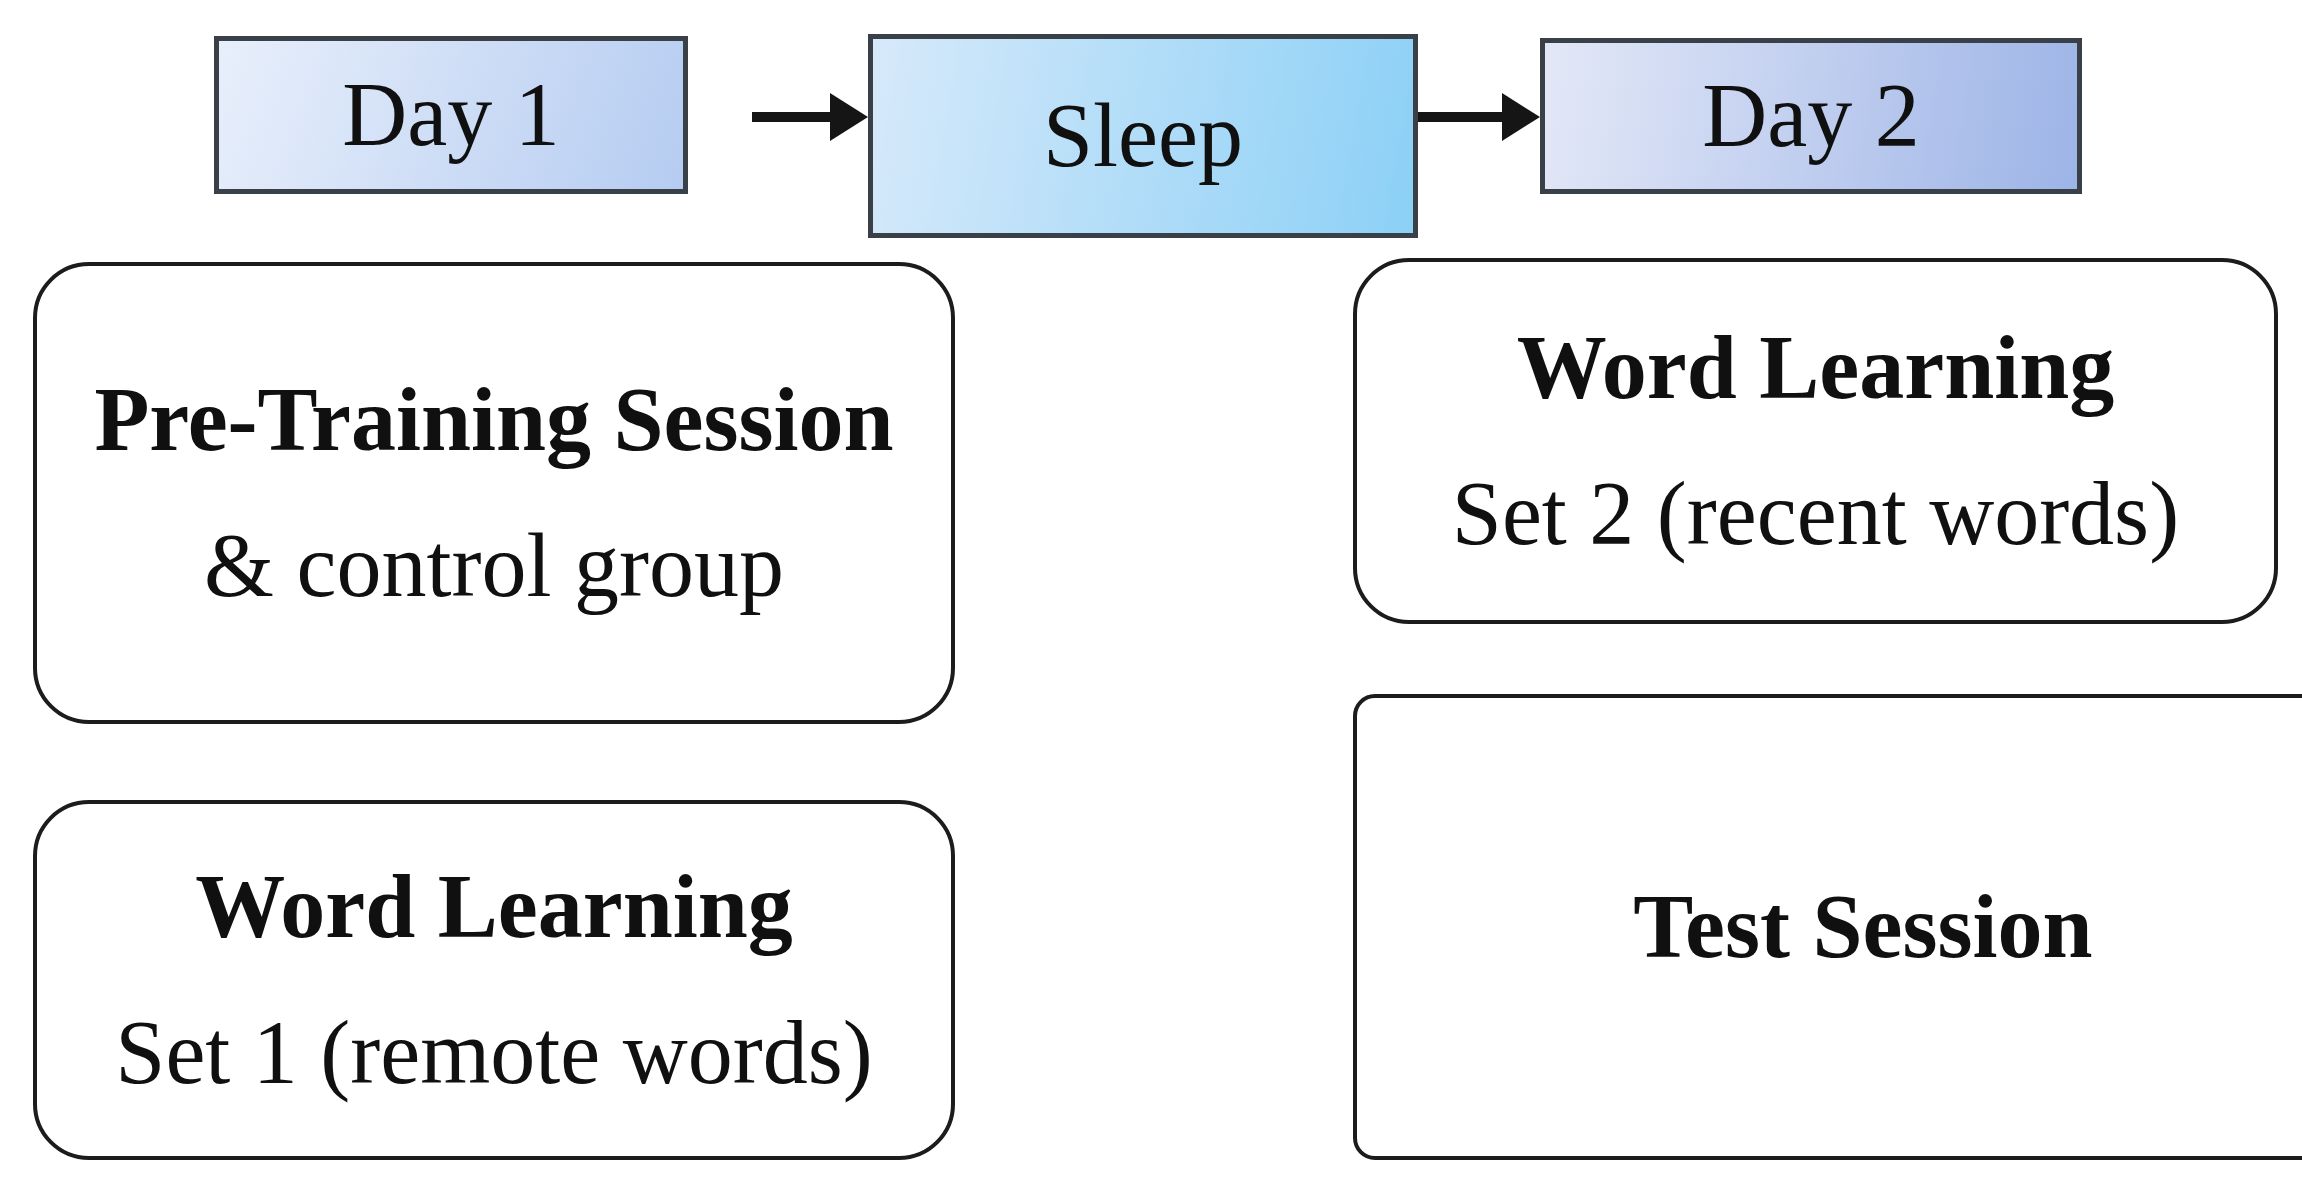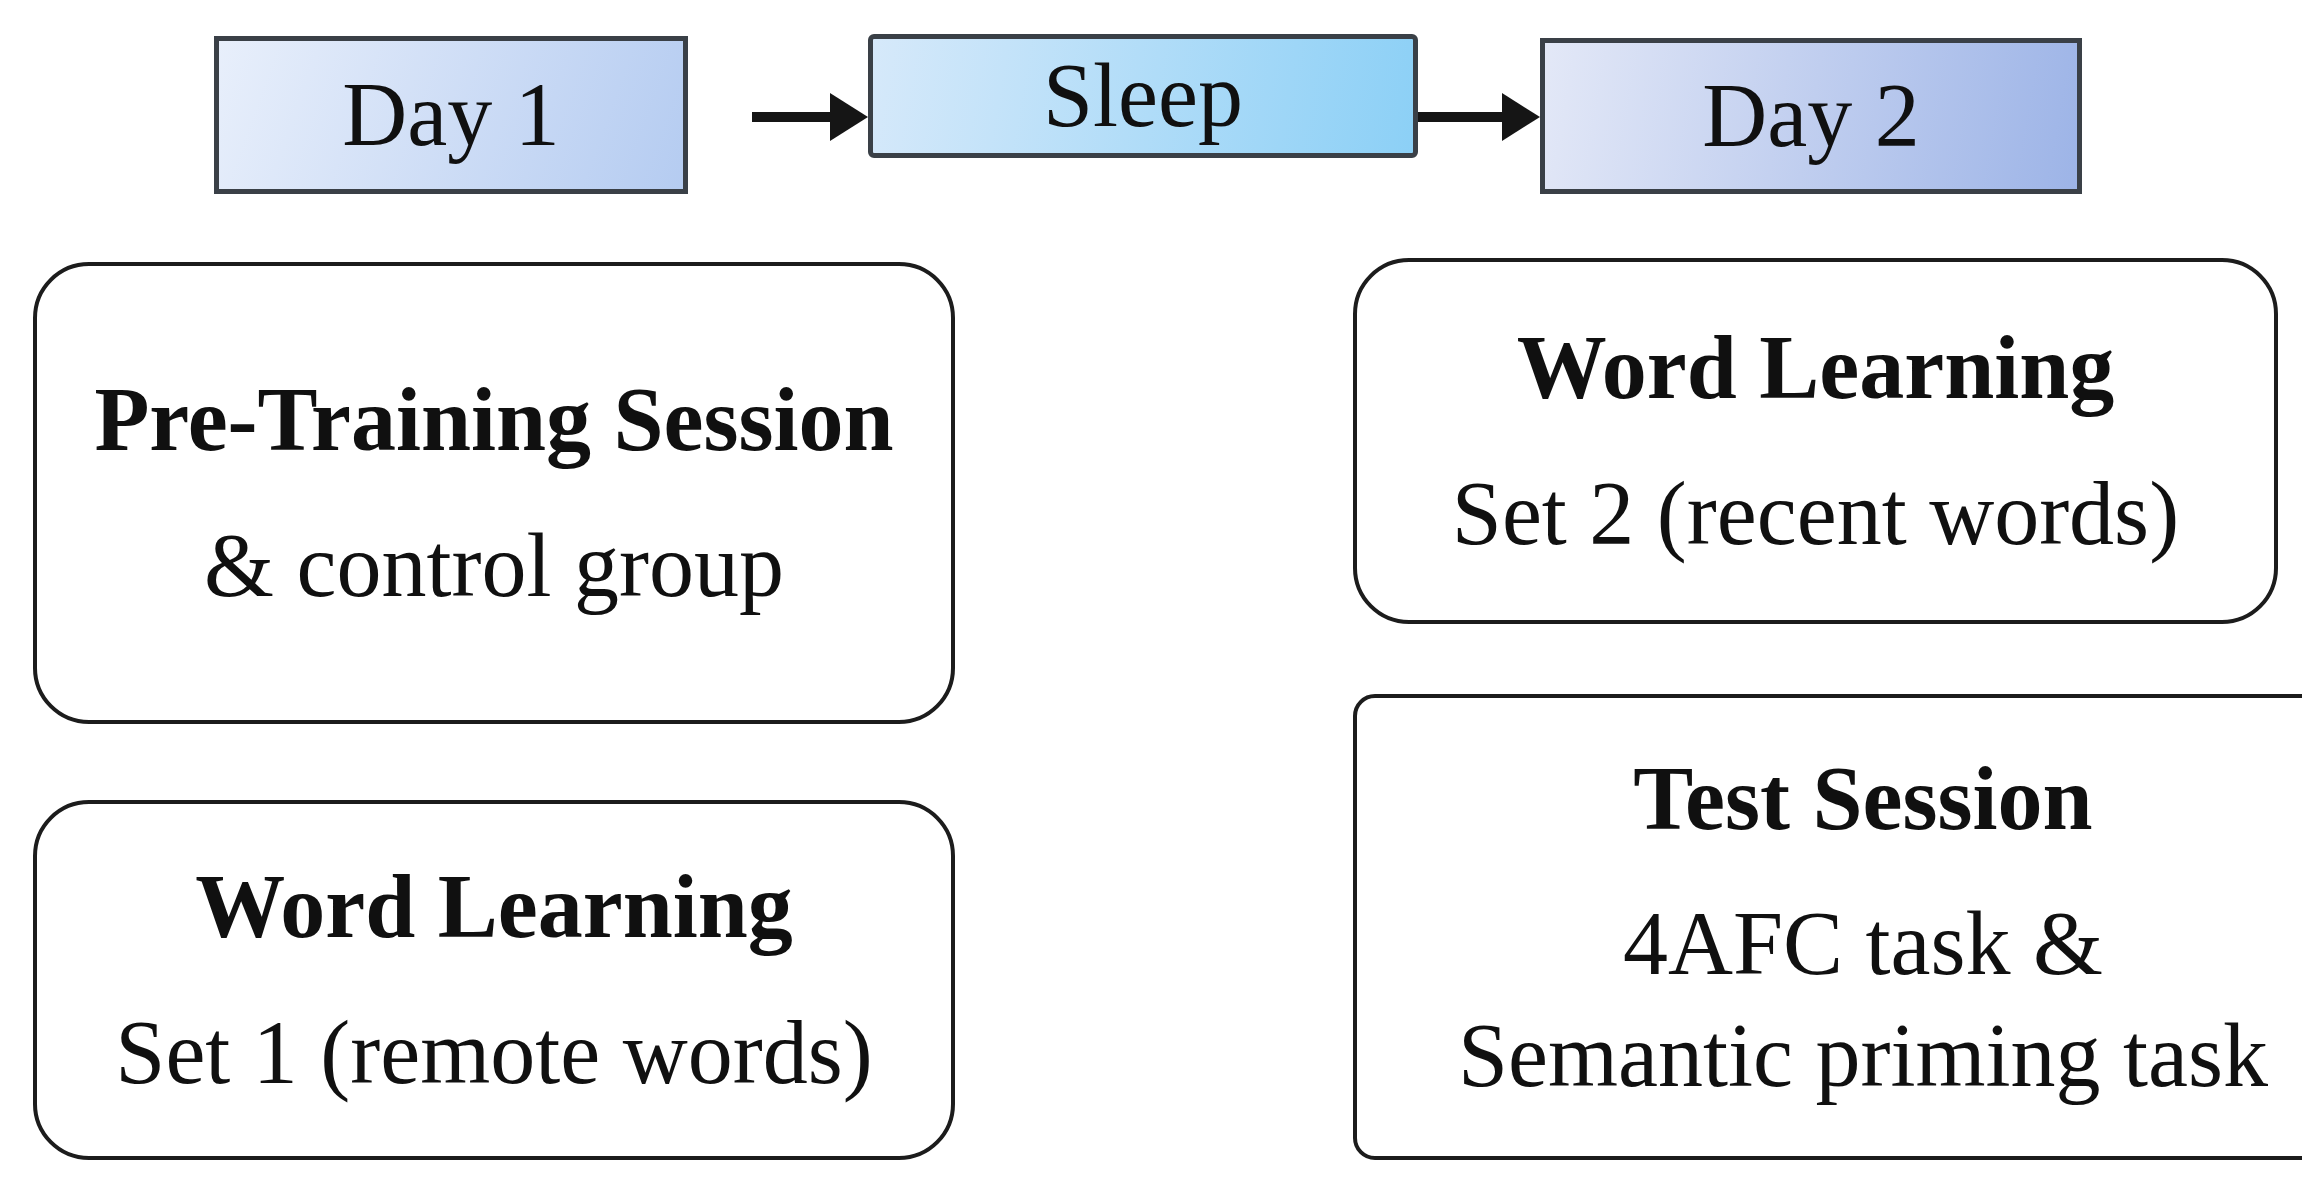--- a/index.html
+++ b/index.html
@@ -19,22 +19,22 @@
 
   
   .tbox{
     position:absolute;
     border:5px solid var(--timeline-border);
     display:flex;align-items:center;justify-content:center;
     font-size:90px;line-height:1;white-space:nowrap;
   }
   .tbox-day1{left:214px;top:36px;width:474px;height:158px;
     background:linear-gradient(110deg,var(--day1-start) 0%,var(--day1-end) 100%);text-align:right;}
-  .tbox-sleep{left:868px;top:34px;width:550px;height:124px;
-    background:linear-gradient(100deg,var(--sleep-start) 0%,var(--sleep-end) 100%);border-radius:6px;}
+  .tbox-sleep{left:868px;top:34px;width:550px;height:204px;
+    background:linear-gradient(100deg,var(--sleep-start) 0%,var(--sleep-end) 100%);}
   .tbox-day2{left:1540px;top:38px;width:542px;height:156px;
     background:linear-gradient(100deg,var(--day2-start) 0%,var(--day2-end) 100%);}
 
   .arrow{position:absolute;top:89px;height:56px;display:block;}
   .arrow-1{left:752px;width:116px;}
   .arrow-2{left:1418px;width:122px;}
   .arrow line{stroke:var(--arrow);stroke-width:10;}
   .arrow polygon{fill:var(--arrow);}
 
   
@@ -101,19 +101,15 @@
 
   <section class="card card-c">
     <h2 class="card-title">Word Learning</h2>
     <div class="card-body">
       <span class="line">Set 2 (recent words)</span>
     </div>
   </section>
 
   <section class="card card-d">
     <h2 class="card-title">Test Session</h2>
-    <div class="card-body">
-      <span class="line">4AFC task &amp;</span>
-      <span class="line">Semantic priming task</span>
-    </div>
   </section>
 
 </div>
 
 </body></html>

